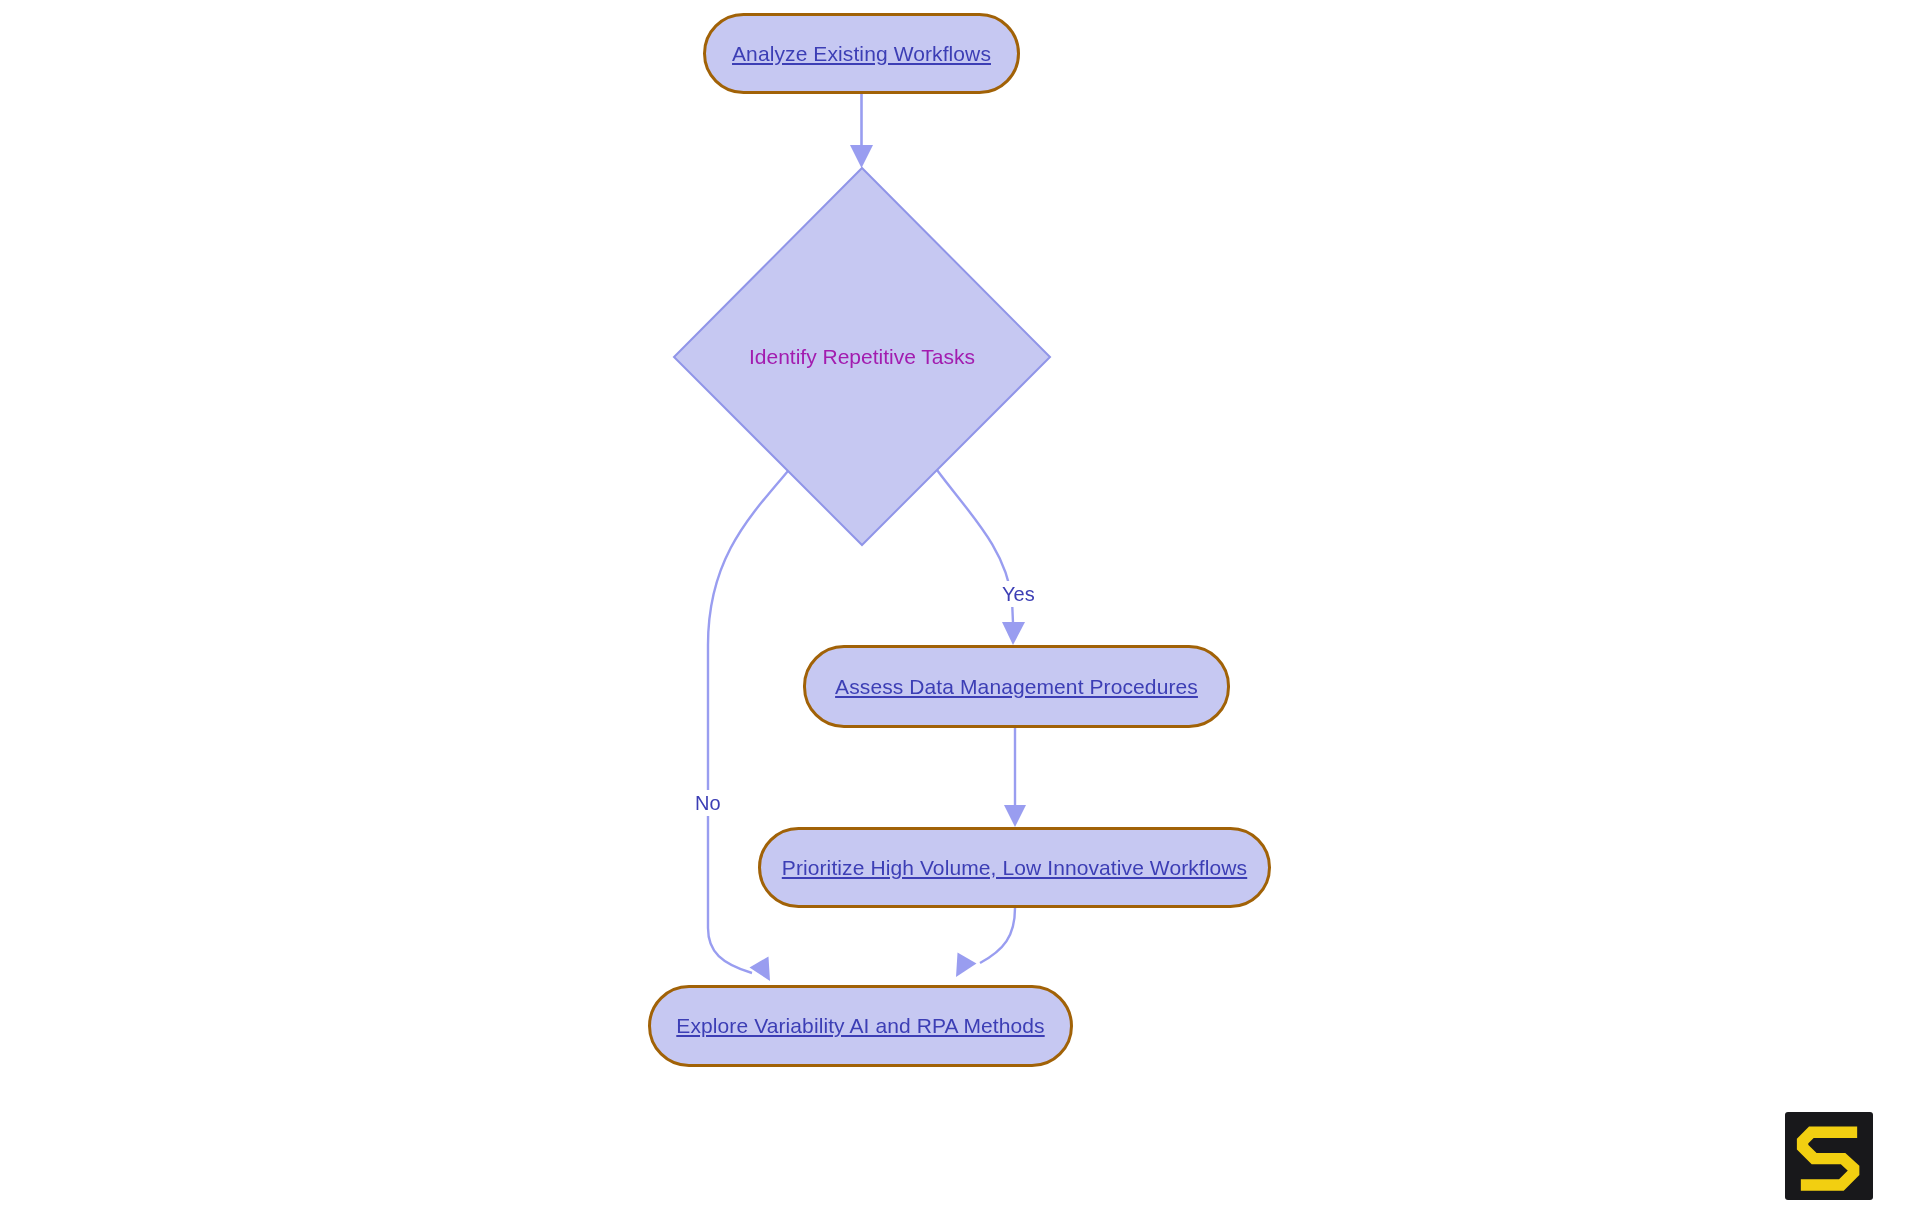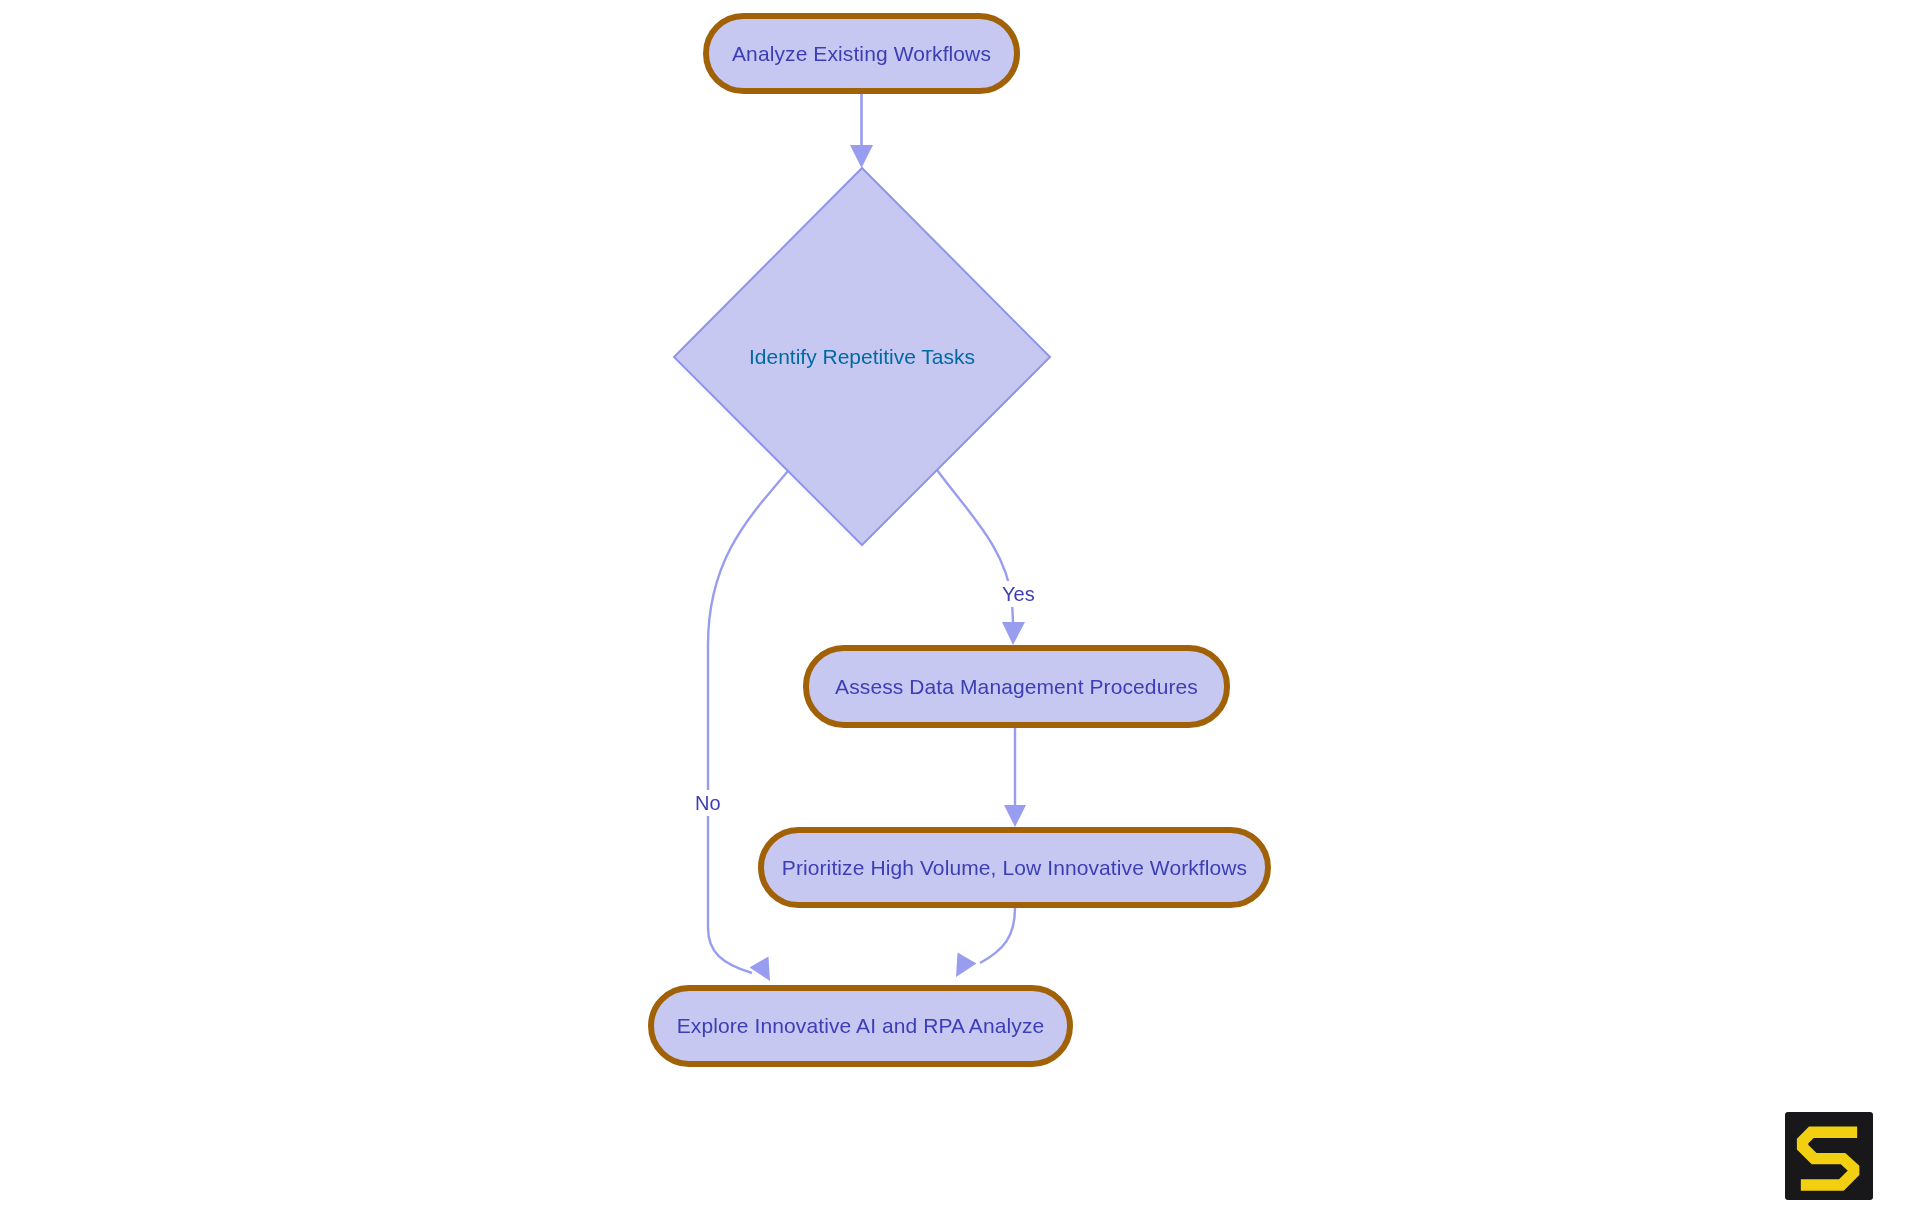--- a/index.html
+++ b/index.html
@@ -7,43 +7,44 @@
   body { font-family: "Liberation Sans", sans-serif; position: relative; }
 
   .canvas { position: relative; width: 1920px; height: 1215px; background: #ffffff; }
 
   .edges-svg { position: absolute; left: 0; top: 0; width: 1920px; height: 1215px; z-index: 1; }
 
   .flow-node {
     position: absolute;
     z-index: 2;
     background: #c6c8f2;
-    border: 6px solid #a16207;
+    border: 3px solid #a16207;
     border-radius: 41px;
     display: flex;
     align-items: center;
     justify-content: center;
     color: #3c3eb5;
     font-size: 21px;
     letter-spacing: 0.1px;
     text-align: center;
+    text-decoration: underline;
   }
 
   .node-analyze    { left: 703px; top: 13px;  width: 317px; height: 81px; }
   .node-assess     { left: 803px; top: 645px; width: 427px; height: 83px; }
   .node-prioritize { left: 758px; top: 827px; width: 513px; height: 81px; }
   .node-explore    { left: 648px; top: 985px; width: 425px; height: 82px; }
 
   .diamond-label {
     position: absolute;
     z-index: 2;
     left: 712px; top: 339px;
     width: 300px; height: 36px;
     display: flex; align-items: center; justify-content: center;
-    color: #0369a1;
+    color: #a21caf;
     font-size: 21px;
     text-align: center;
   }
 
   .edge-label {
     position: absolute;
     z-index: 3;
     background: #ffffff;
     color: #3c3eb5;
     font-size: 20px;
@@ -109,21 +110,21 @@
 
   <div class="flow-node node-assess">
     <span>Assess Data Management Procedures</span>
   </div>
 
   <div class="flow-node node-prioritize">
     <span>Prioritize High Volume, Low Innovative Workflows</span>
   </div>
 
   <div class="flow-node node-explore">
-    <span>Explore Innovative AI and RPA Analyze</span>
+    <span>Explore Variability AI and RPA Methods</span>
   </div>
 
   <div class="edge-label label-yes">Yes</div>
   <div class="edge-label label-no">No</div>
 
   <div class="brand-logo">
     <svg viewBox="0 0 100 100">
       <path d="M82,23 L30,23 L20,33 L20,40 L33,53 L66,53 L78,64 L78,69 L64,83 L18,83" fill="none" stroke="#f2cf11" stroke-width="13" stroke-linejoin="miter" stroke-linecap="butt"></path>
     </svg>
   </div>

